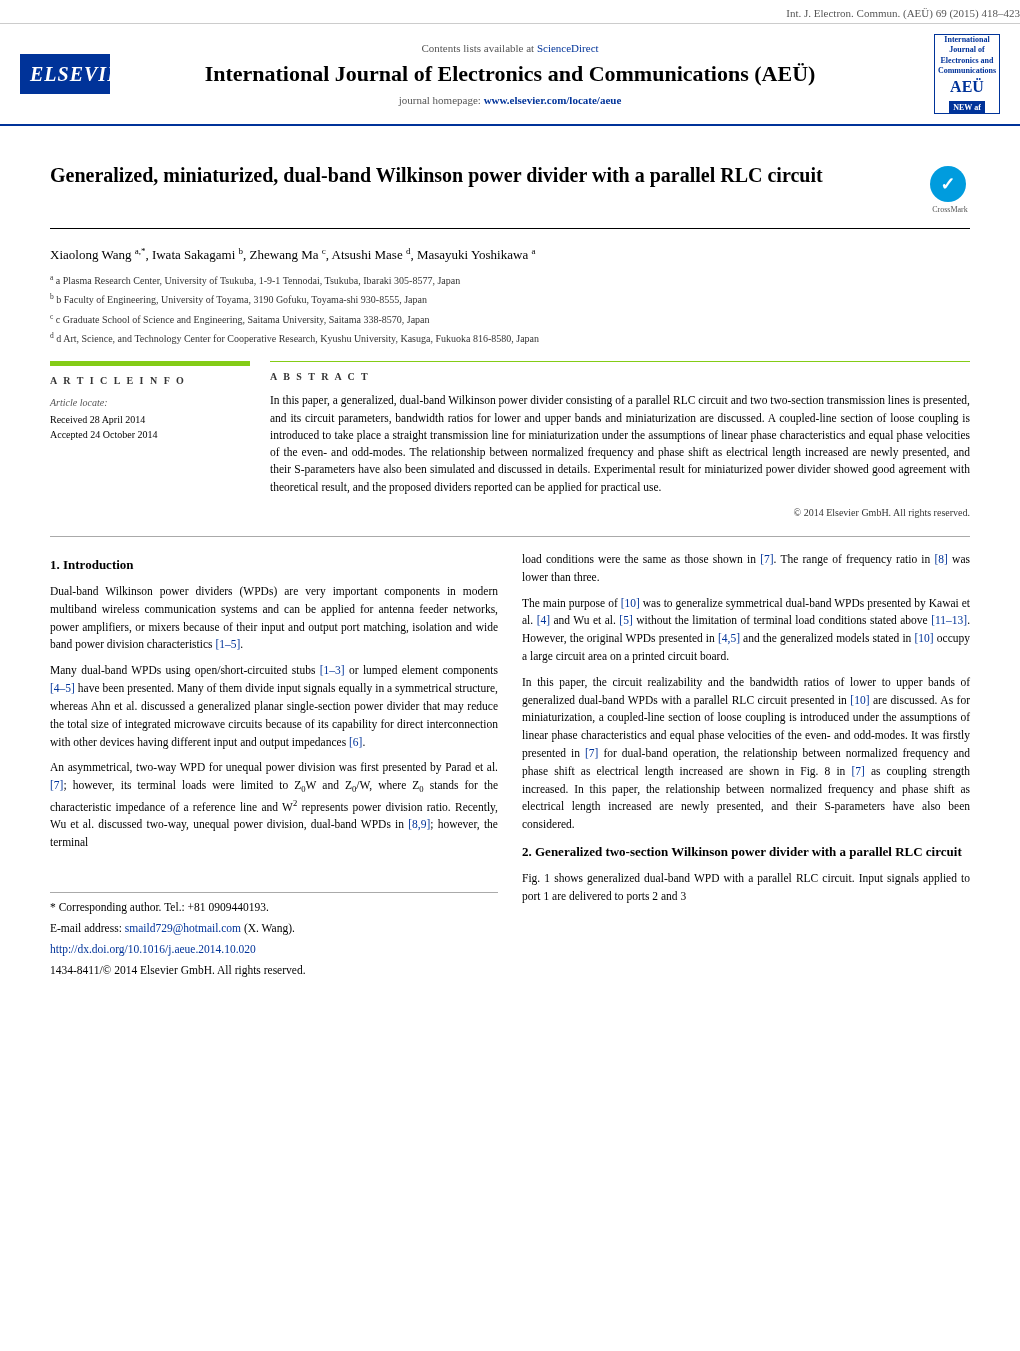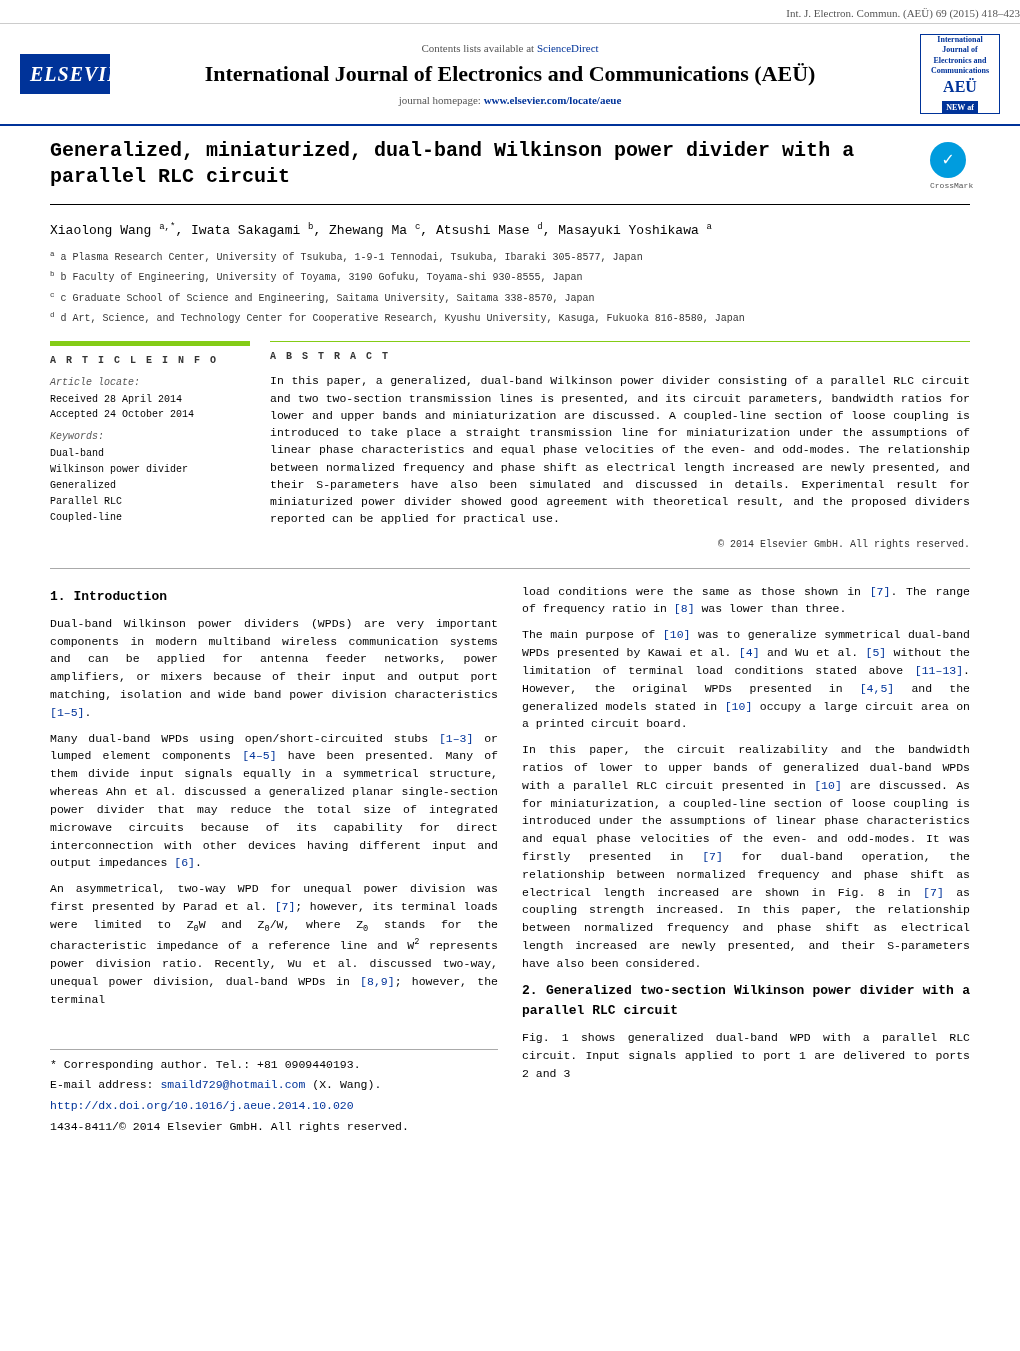--- a/index.html
+++ b/index.html
@@ -65,21 +65,21 @@
       margin-top: 4px;
     }
     .journal-logo-right {
       width: 90px;
       flex-shrink: 0;
       display: flex;
       flex-direction: column;
       align-items: flex-end;
     }
     .logo-box-right {
-      width: 80px;
+      width: 66px;
       height: 80px;
       border: 1px solid #003399;
       background: #fff;
       display: flex;
       flex-direction: column;
       align-items: center;
       justify-content: center;
       font-size: 8px;
       color: #003399;
       padding: 4px;
@@ -94,22 +94,21 @@
       background: #003399;
       color: #fff;
       font-size: 8px;
       padding: 1px 4px;
       margin-top: 2px;
       font-weight: bold;
     }
 
     
     .main-content {
-      padding: 12px 50px 20px 50px;
-      font-family: Liberation Mono, monospace;
+      padding: 36px 50px 20px 50px;
     }
 
     
     .article-title-section {
       display: flex;
       align-items: flex-start;
       margin-bottom: 16px;
       border-bottom: 1px solid #000;
       padding-bottom: 12px;
     }
@@ -345,30 +344,20 @@
 
   <div class="two-col">
 
     <div class="col-left">
       <div class="article-info">
         <div class="section-label">A R T I C L E   I N F O</div>
         <div class="subsection">
           <div class="sub-label">Article locate:</div>
           <div class="sub-content">Received 28 April 2014</div>
           <div class="sub-content">Accepted 24 October 2014</div>
-        </div>
-        <div class="subsection">
-          <div class="sub-label">Keywords:</div>
-          <div class="keywords-list">
-            <div>Dual-band</div>
-            <div>Wilkinson power divider</div>
-            <div>Generalized</div>
-            <div>Parallel RLC</div>
-            <div>Coupled-line</div>
-          </div>
         </div>
       </div>
     </div>
 
     <div class="col-right">
       <div class="abstract-section">
         <div class="section-label">A B S T R A C T</div>
         <div class="abstract-text">In this paper, a generalized, dual-band Wilkinson power divider consisting of a parallel RLC circuit and two two-section transmission lines is presented, and its circuit parameters, bandwidth ratios for lower and upper bands and miniaturization are discussed. A coupled-line section of loose coupling is introduced to take place a straight transmission line for miniaturization under the assumptions of linear phase characteristics and equal phase velocities of the even- and odd-modes. The relationship between normalized frequency and phase shift as electrical length increased are newly presented, and their S-parameters have also been simulated and discussed in details. Experimental result for miniaturized power divider showed good agreement with theoretical result, and the proposed dividers reported can be applied for practical use.</div>
         <div class="copyright">© 2014 Elsevier GmbH. All rights reserved.</div>
       </div>

